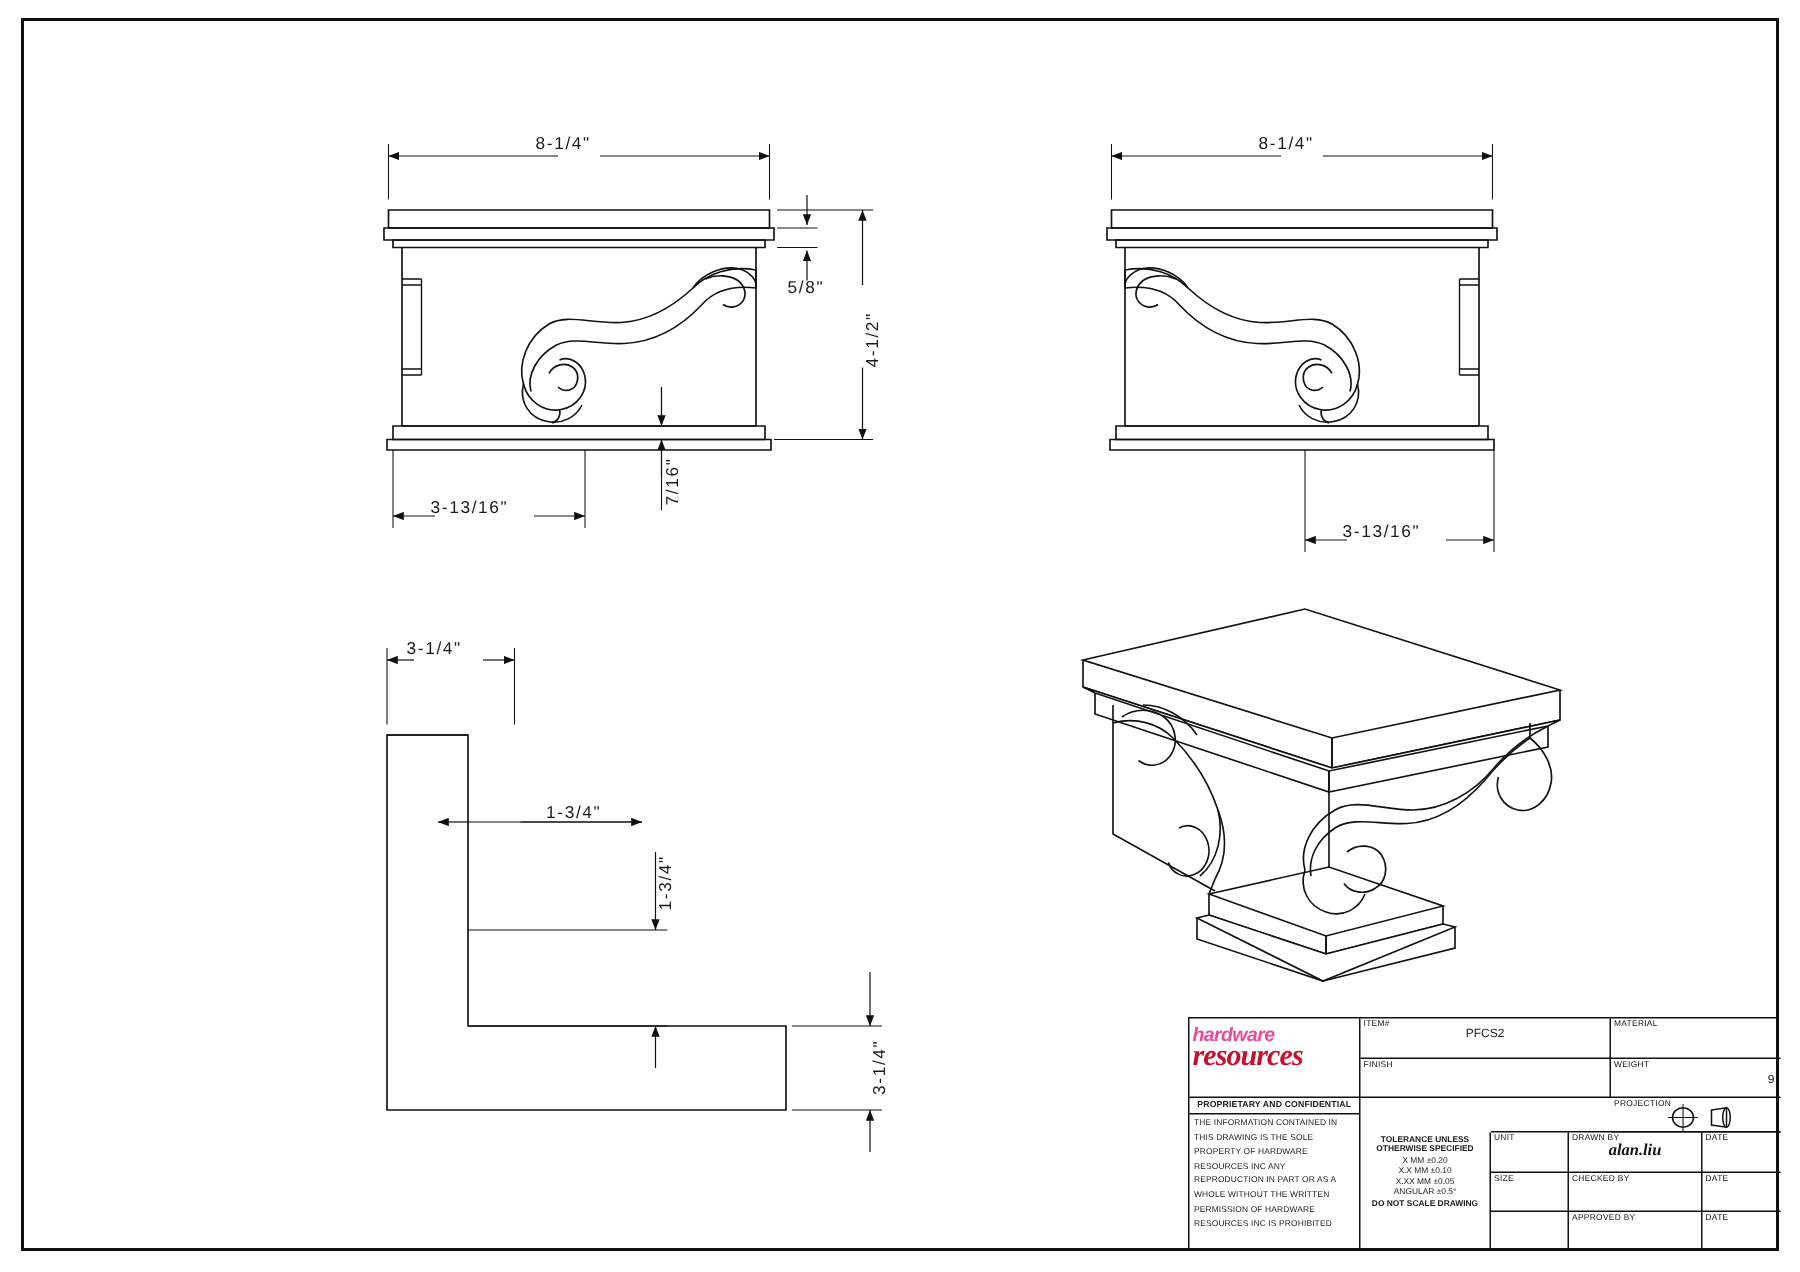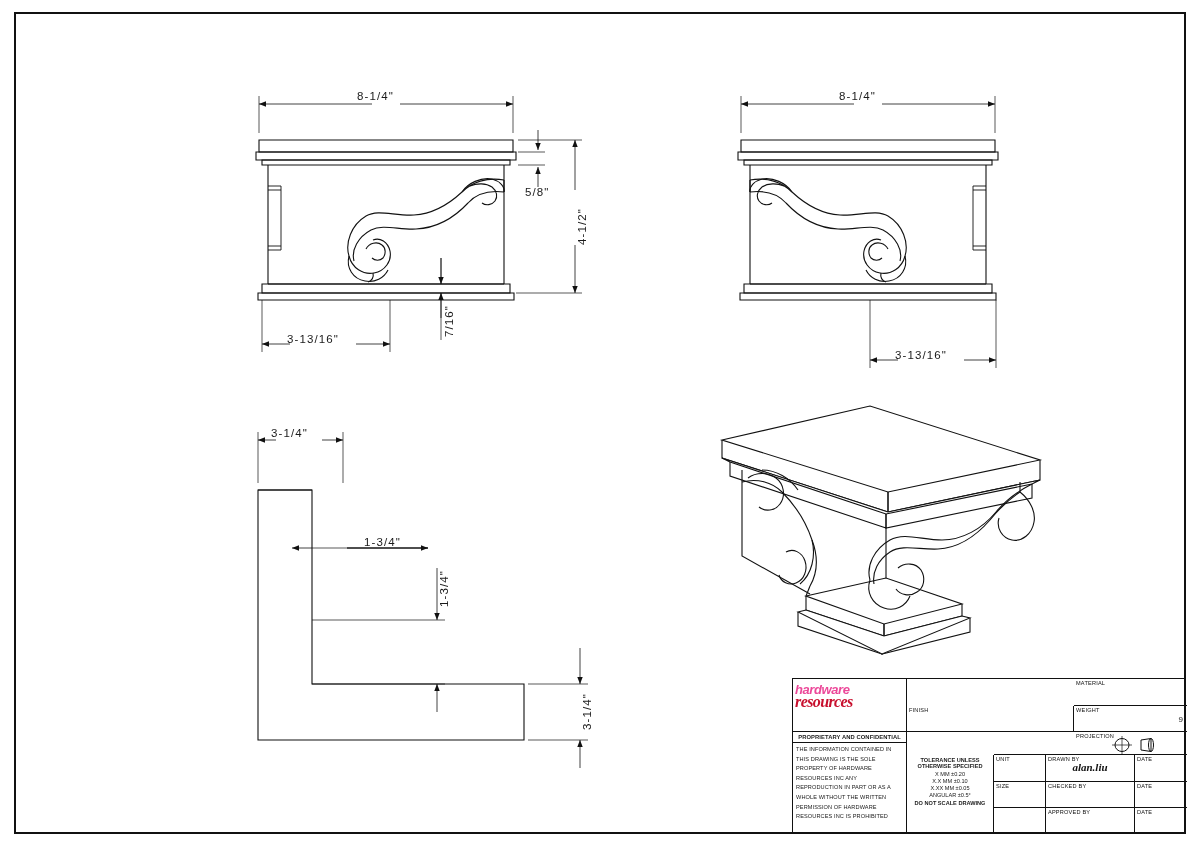--- a/index.html
+++ b/index.html
@@ -17,21 +17,21 @@
 
   
   #titleblock{position:absolute;left:792px;top:678px;width:394px;height:155px;border:1.4px solid #111;box-sizing:border-box;font-size:6.4px;}
   #titleblock div{box-sizing:border-box;}
   .tb-cell{position:absolute;border-right:1px solid #111;border-bottom:1px solid #111;}
   .tb-lab{font-size:5.6px;letter-spacing:.2px;padding:1px 2px;color:#111;}
   .tb-val{font-size:8px;text-align:center;}
   .legal{font-size:5.6px;line-height:9.6px;letter-spacing:.1px;padding:2px 3px;}
   .brand{position:absolute;left:2px;top:3px;width:110px;height:48px;}
   .brand .hw{font-family:Liberation Sans, sans-serif;font-style:italic;font-weight:bold;font-size:13px;color:#ec4899;letter-spacing:-0.4px;}
-  .brand .rs{font-family:"Liberation Serif",serif;font-style:italic;font-weight:bold;font-size:16px;color:#c8102e;letter-spacing:-0.6px;margin-top:-4px;}
+  .brand .rs{font-family:"Liberation Serif",serif;font-style:italic;font-weight:bold;font-size:20px;color:#c8102e;letter-spacing:-0.6px;margin-top:-4px;}
   .sig{font-family:"Liberation Serif",serif;font-style:italic;font-size:11px;color:#111;font-weight:bold;}
   .tl{display:block;}
 </style>
 </head>
 <body>
 
 <div id="sheet">
 
   <div class="border-outer"></div>
 
@@ -197,20 +197,24 @@
 
   <div id="titleblock">
 
     <div class="tb-cell" style="left:0;top:0;width:114px;height:53px;border-right:1px solid #111;border-bottom:1px solid #111;">
       <div class="brand">
         <div class="hw">hardware</div>
         <div class="rs">resources</div>
       </div>
     </div>
 
+    <div class="tb-cell" style="left:114px;top:0;width:167px;height:27px;">
+      <div class="tb-lab tl">ITEM#</div>
+      <div class="tb-val" style="margin-top:-3px;">PFCS2</div>
+    </div>
 
     <div class="tb-cell" style="left:114px;top:27px;width:167px;height:26px;">
       <div class="tb-lab tl">FINISH</div>
       <div class="tb-val"></div>
     </div>
 
     <div class="tb-cell" style="left:281px;top:0;width:113px;height:27px;border-right:none;">
       <div class="tb-lab tl">MATERIAL</div>
       <div class="tb-val"></div>
     </div>

